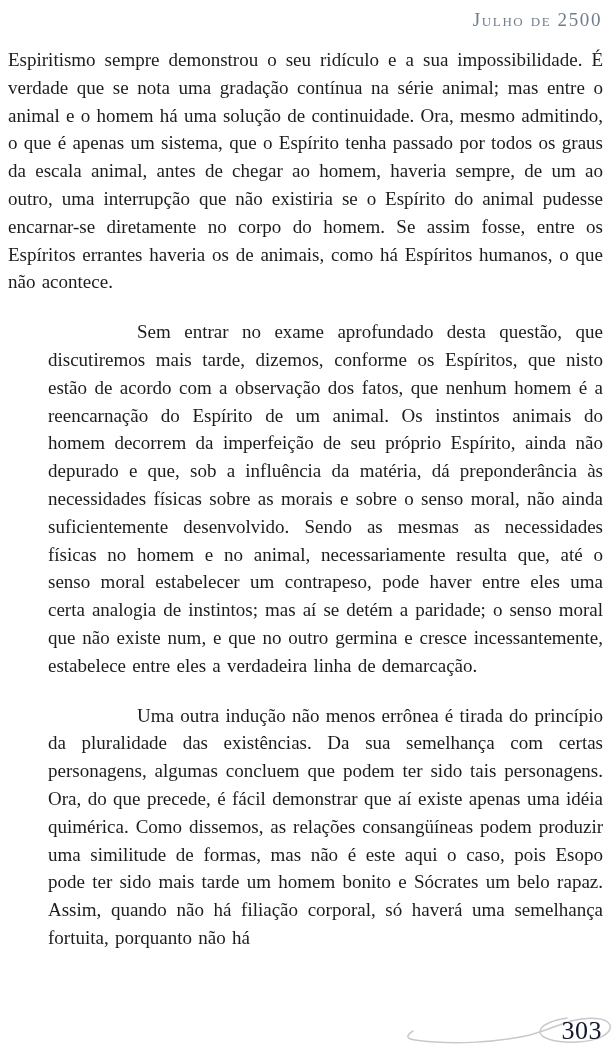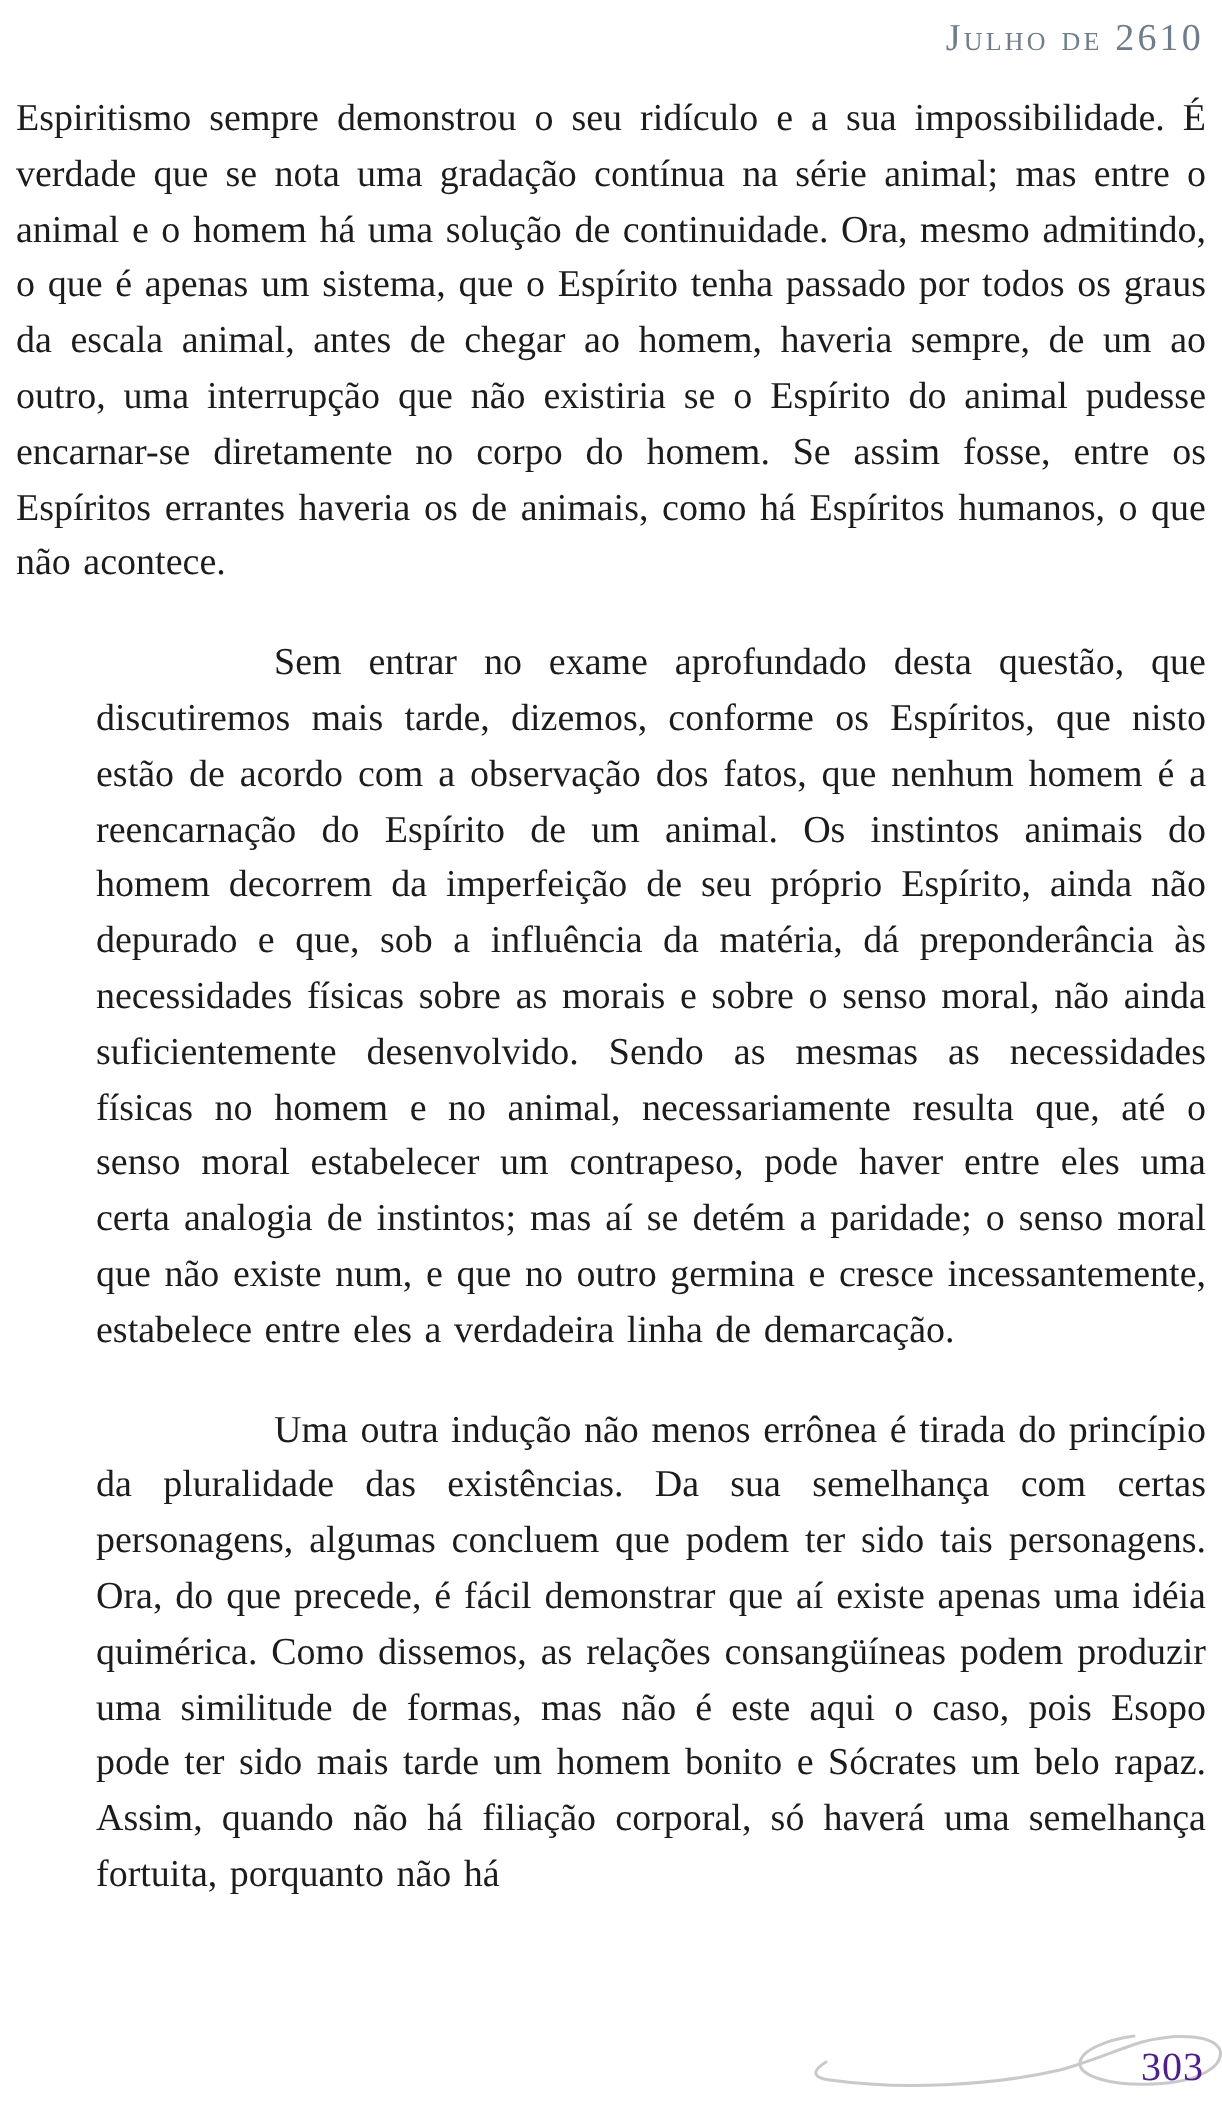--- a/index.html
+++ b/index.html
@@ -45,30 +45,30 @@
     position: absolute;
     right: 0;
     bottom: 4px;
     width: 216px;
     height: 48px;
   }
   .folio {
     position: absolute;
     right: 9px;
     bottom: 11px;
-    font-size: 20px;
-    color: #4c1d95;
+    font-size: 26px;
+    color: #0f172a;
     letter-spacing: 0.5px;
     margin-left: 35px;
   }
 </style>
 </head>
 <body>
 
-<header class="running-head">Julho de 2610</header>
+<header class="running-head">Julho de 2500</header>
 
 <main class="text-block">
   <p>Espiritismo sempre demonstrou o seu ridículo e a sua impossibilidade. É verdade que se nota uma gradação contínua na série animal; mas entre o animal e o homem há uma solução de continuidade. Ora, mesmo admitindo, o que é apenas um sistema, que o Espírito tenha passado por todos os graus da escala animal, antes de chegar ao homem, haveria sempre, de um ao outro, uma interrupção que não existiria se o Espírito do animal pudesse encarnar-se diretamente no corpo do homem. Se assim fosse, entre os Espíritos errantes haveria os de animais, como há Espíritos humanos, o que não acontece.</p>
   <p>Sem entrar no exame aprofundado desta questão, que discutiremos mais tarde, dizemos, conforme os Espíritos, que nisto estão de acordo com a observação dos fatos, que nenhum homem é a reencarnação do Espírito de um animal. Os instintos animais do homem decorrem da imperfeição de seu próprio Espírito, ainda não depurado e que, sob a influência da matéria, dá preponderância às necessidades físicas sobre as morais e sobre o senso moral, não ainda suficientemente desenvolvido. Sendo as mesmas as necessidades físicas no homem e no animal, necessariamente resulta que, até o senso moral estabelecer um contrapeso, pode haver entre eles uma certa analogia de instintos;  mas aí se detém a paridade; o senso moral que não existe num, e que no outro germina e cresce incessantemente, estabelece entre eles a verdadeira linha de demarcação.</p>
   <p>Uma outra indução não menos errônea é tirada do princípio da pluralidade das existências. Da sua semelhança com certas personagens, algumas concluem que podem ter sido tais personagens. Ora, do que precede, é fácil demonstrar que aí existe apenas uma idéia quimérica. Como dissemos, as relações consangüíneas podem produzir uma similitude de formas, mas não é este aqui o caso, pois Esopo pode ter sido mais tarde um homem bonito e Sócrates um belo rapaz. Assim, quando não há filiação corporal, só haverá uma semelhança fortuita, porquanto não há</p>
 </main>
 
 <svg class="folio-flourish" viewBox="0 0 216 48" xmlns="http://www.w3.org/2000/svg" aria-hidden="true">
   <path d="M 18,26
            C 10,31 12,34 20,35

